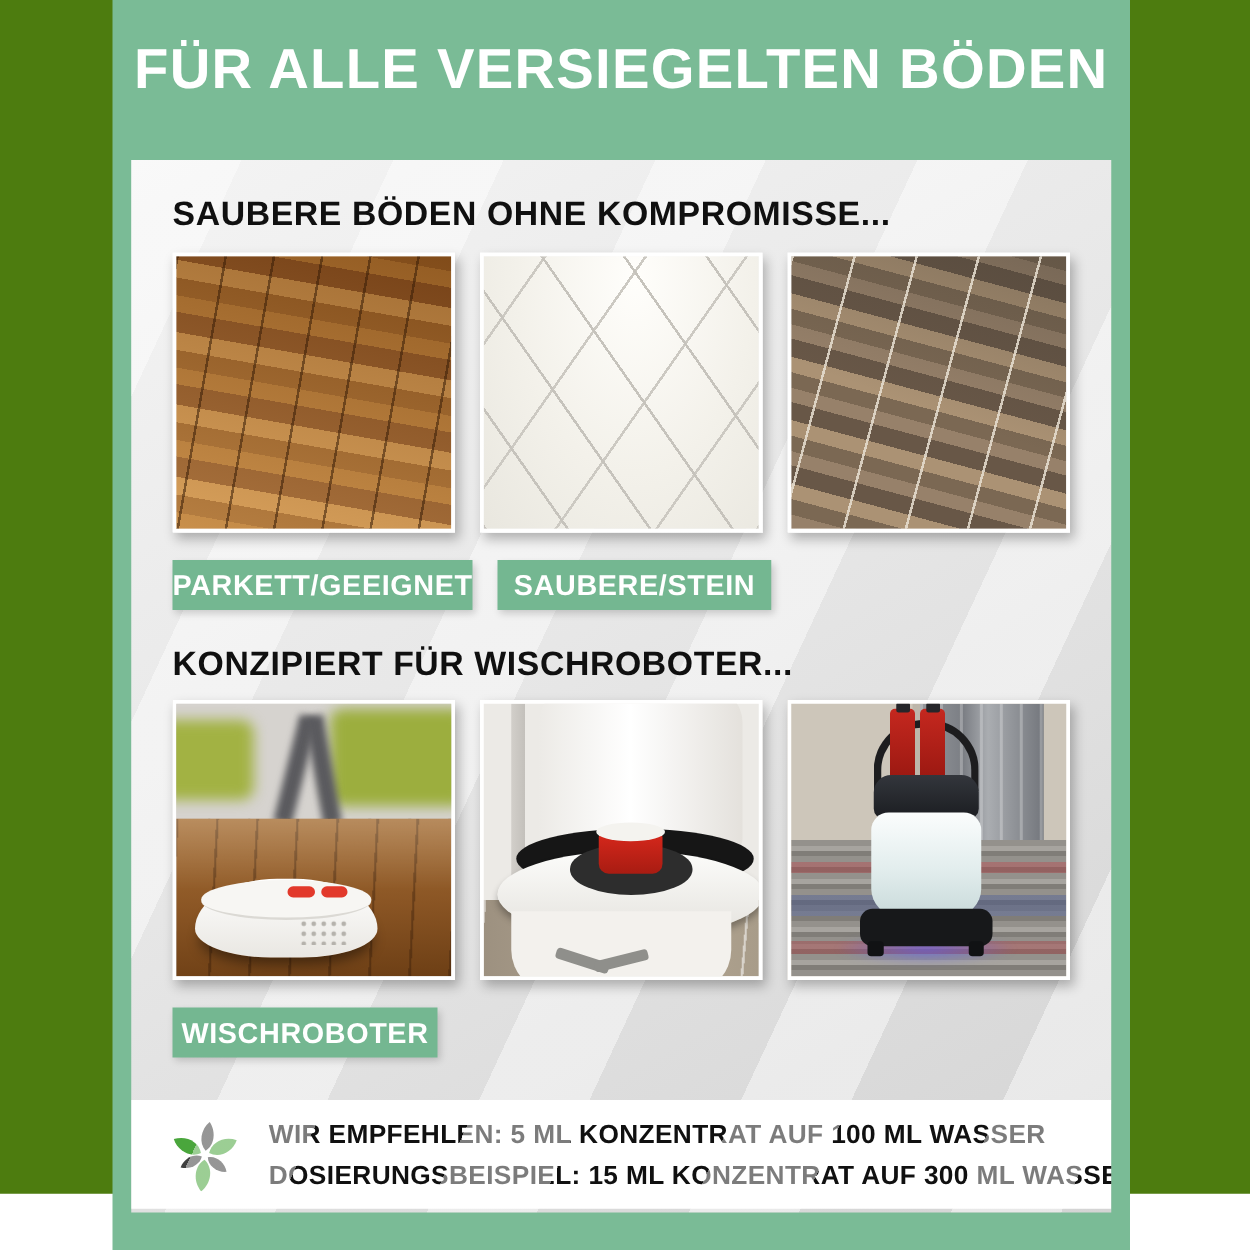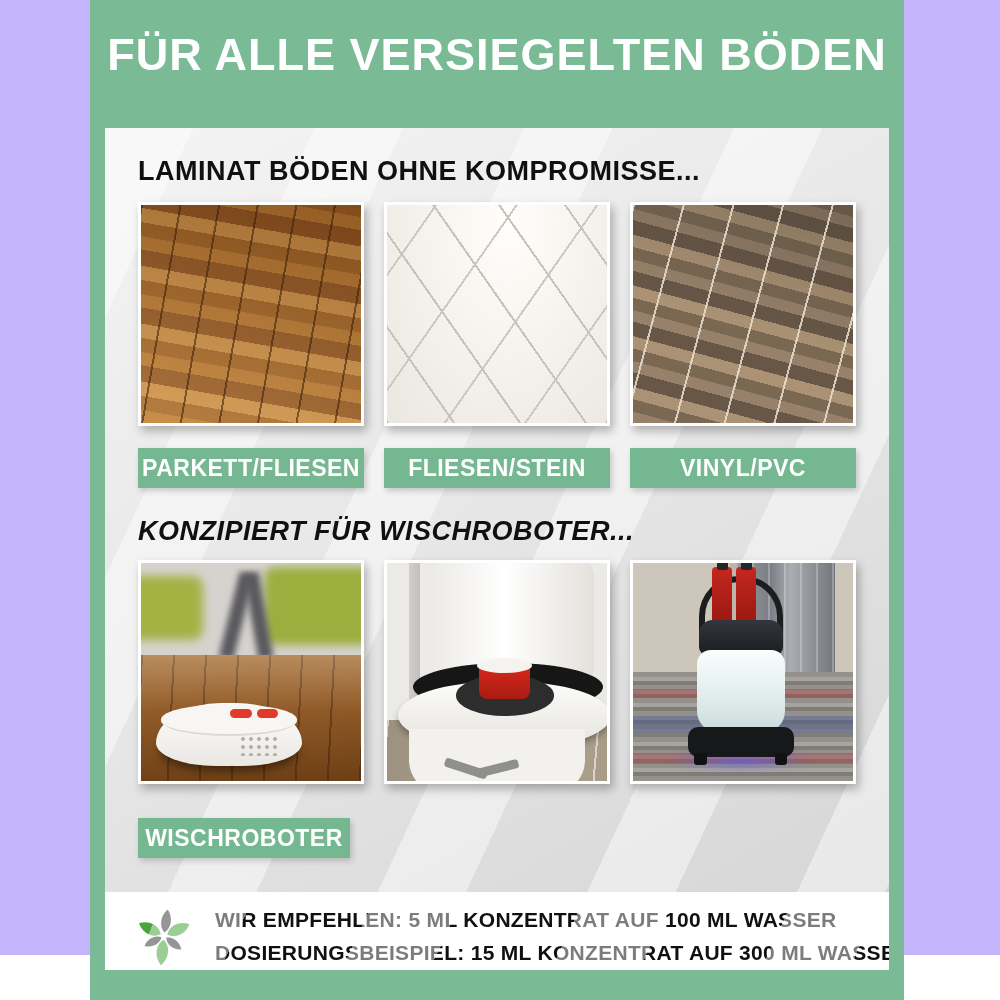--- a/index.html
+++ b/index.html
@@ -1,18 +1,18 @@
 <!DOCTYPE html>
 <html><head>
 <meta charset="utf-8">
 <style>
   * { box-sizing: border-box; margin: 0; padding: 0; }
   html,body { width:1000px; height:1000px; background:#ffffff; overflow:hidden;
               font-family:"Liberation Sans", sans-serif; }
-  .canvas { position:relative; width:1000px; height:955px; background:#c4b5fd; }
+  .canvas { position:relative; width:1000px; height:955px; background:#4d7c0f; }
 
   
   .frame { position:absolute; left:90px; top:0; width:814px; height:1000px;
            background:#7abb96; padding:0 15px 15px 15px; }
 
   
   .header { height:128px; text-align:center; padding-top:30px; }
   .header-title { color:#ffffff; font-size:45px; font-weight:bold; letter-spacing:1px;
                   line-height:50px; white-space:nowrap; }
   .header-subtitle { color:#ffffff; font-size:22px; font-weight:normal; letter-spacing:2px;
@@ -22,21 +22,21 @@
   .content { position:relative; width:784px; height:842px; overflow:hidden;
              background:linear-gradient(150deg,#f4f4f4 0%,#e7e7e7 45%,#d4d4d4 100%); }
   .content::before { content:""; position:absolute; inset:0; pointer-events:none;
              background:repeating-linear-gradient(115deg, rgba(255,255,255,.45) 0 80px,
                          rgba(255,255,255,0) 80px 190px); }
   .inner { position:relative; padding:0 33px; }
 
   .section-heading { font-size:27px; font-weight:bold; color:#101010; letter-spacing:.5px;
                      white-space:nowrap; }
   .sh1 { padding-top:28px; }
-  .sh2 { padding-top:28px;font-style:italic; }
+  .sh2 { padding-top:28px; }
 
   .tile-grid { display:grid; grid-template-columns:repeat(3,1fr); column-gap:20px;
                margin-top:15px; }
   .photo { position:relative; height:224px; border:3px solid #ffffff; overflow:hidden;
            box-shadow:3px 5px 9px rgba(0,0,0,.28); }
   .badge { margin-top:22px; height:40px; background:#74b791; color:#ffffff;
            display:flex; align-items:center; justify-content:center;
            font-size:23px; font-weight:bold; letter-spacing:.5px; white-space:nowrap;
            box-shadow:2px 3px 6px rgba(0,0,0,.18); }
 
@@ -160,32 +160,31 @@
 <div class="canvas">
   <div class="frame">
 
     <div class="header">
       <div class="header-title">FÜR ALLE VERSIEGELTEN BÖDEN</div>
     </div>
 
     <div class="content">
       <div class="inner">
 
-        <div class="section-heading sh1">LAMINAT BÖDEN OHNE KOMPROMISSE...</div>
+        <div class="section-heading sh1">SAUBERE BÖDEN OHNE KOMPROMISSE...</div>
 
         <div class="tile-grid">
           <div class="photo p1"></div>
           <div class="photo p2"></div>
           <div class="photo p3"></div>
         </div>
 
         <div class="tile-grid" style="margin-top:0;">
-          <div class="badge">PARKETT/FLIESEN</div>
-          <div class="badge">FLIESEN/STEIN</div>
-          <div class="badge">VINYL/PVC</div>
+          <div class="badge">PARKETT/GEEIGNET</div>
+          <div class="badge">SAUBERE/STEIN</div>
         </div>
 
         <div class="section-heading sh2">KONZIPIERT FÜR WISCHROBOTER...</div>
 
         <div class="tile-grid" style="margin-top:13px;">
           <div class="photo p4">
             <div class="p4-wall">
               <div class="p4-sofa-l"></div>
               <div class="p4-sofa-r"></div>
               <div class="p4-leg1"></div>
@@ -219,21 +218,21 @@
             <div class="p6-glow"></div>
             <div class="p6-handle"></div>
             <div class="p6-ext1"></div>
             <div class="p6-ext2"></div>
             <div class="p6-top"></div>
             <div class="p6-body"></div>
             <div class="p6-base"></div>
           </div>
         </div>
 
-        <div class="tile-grid" style="margin-top:12px;gap:41px;">
+        <div class="tile-grid" style="margin-top:0;gap:41px;">
           <div class="badge">WISCHROBOTER</div>
         </div>
 
       </div>
 
       <div class="footer-box">
         <svg class="leaf-icon" viewBox="-50 -50 100 100">
           <g fill="#3f3f3f">
             <path transform="rotate(8)" d="M0,-46 C11,-34 11,-15 0,-6 C-11,-15 -11,-34 0,-46 Z"></path>
             <path transform="rotate(128) scale(0.82)" d="M0,-46 C11,-34 11,-15 0,-6 C-11,-15 -11,-34 0,-46 Z"></path>

